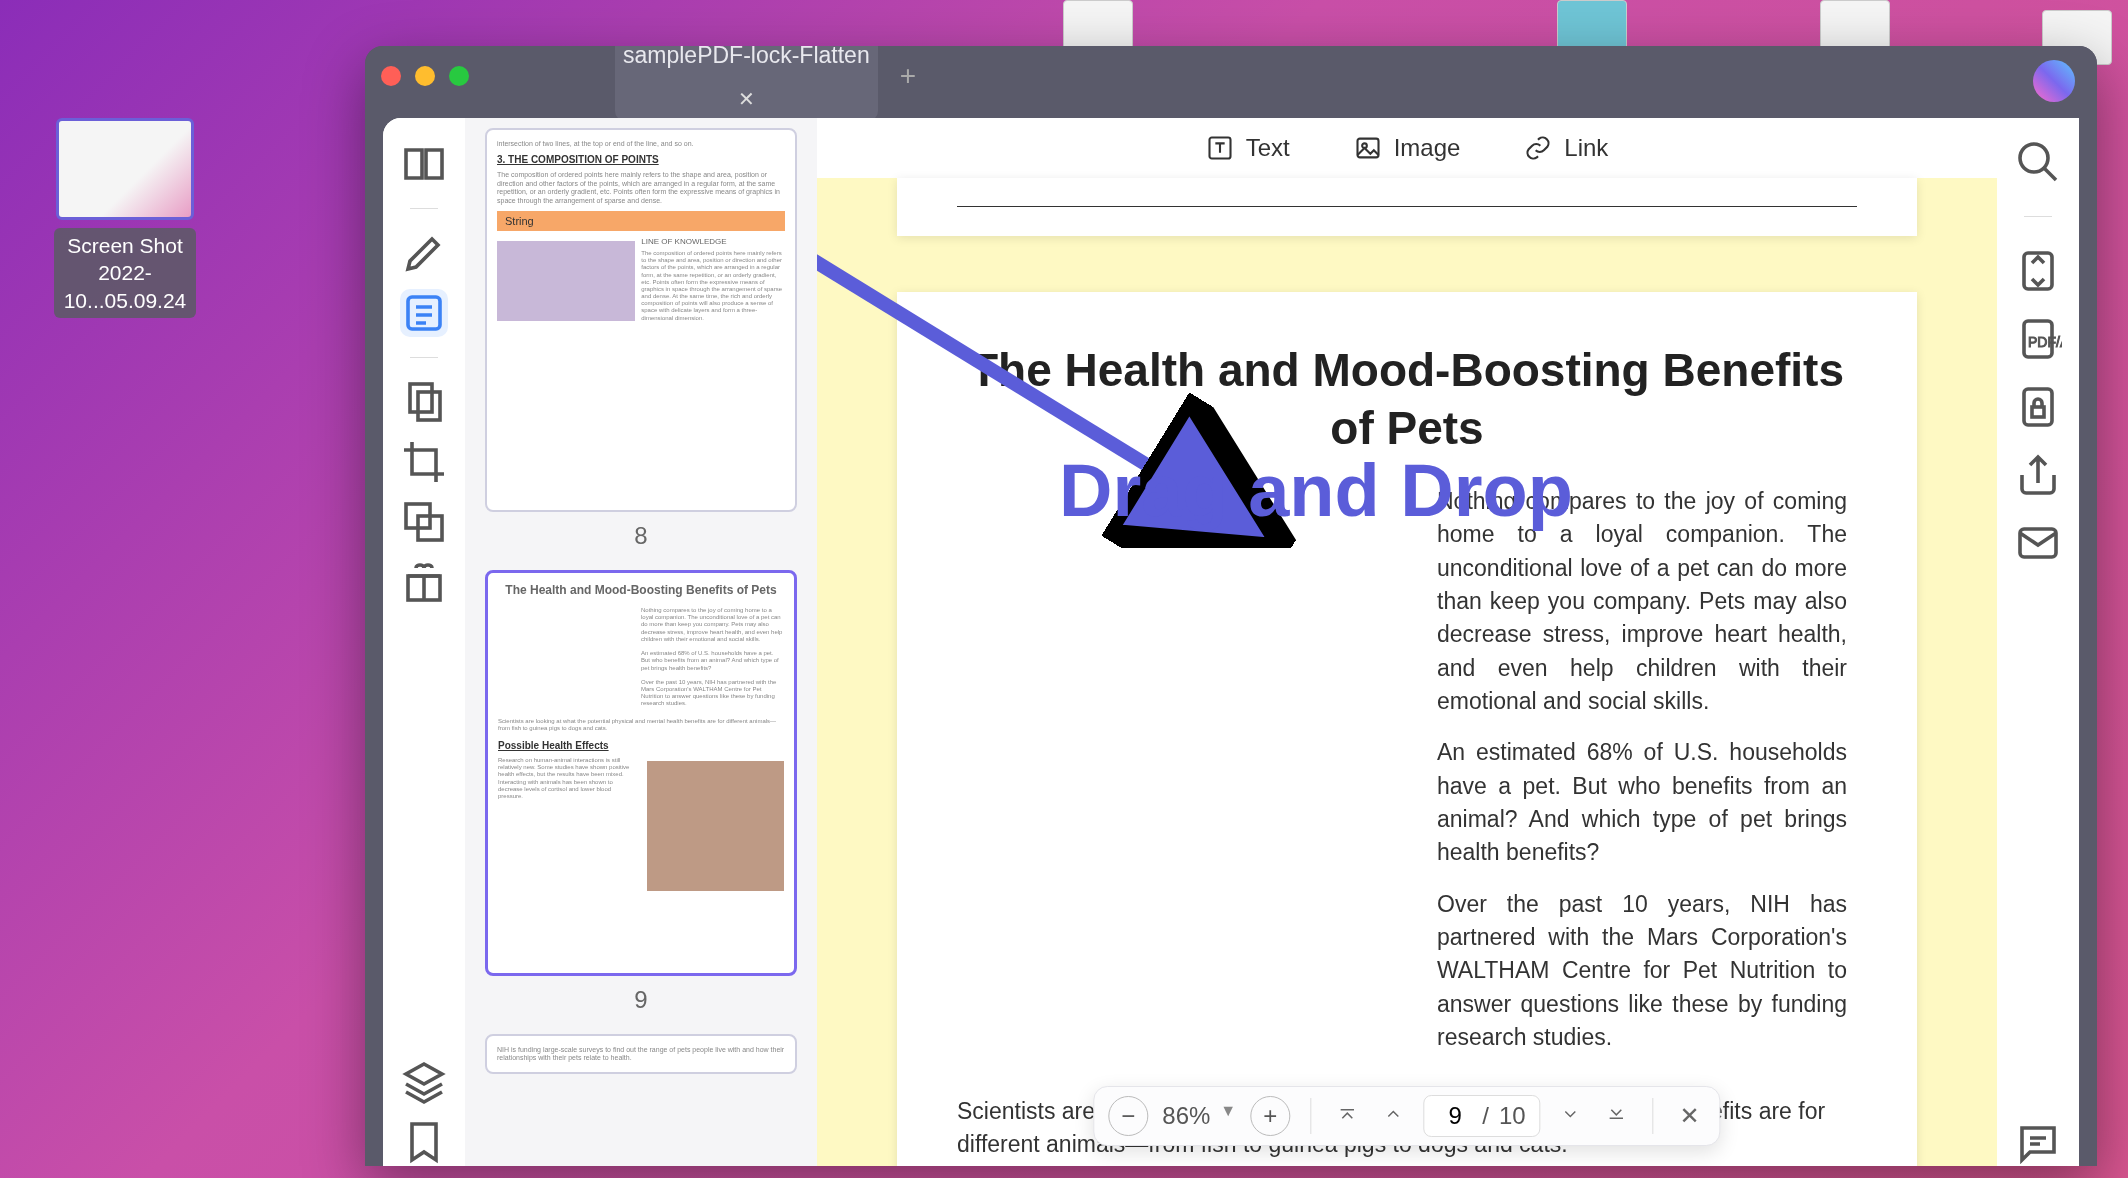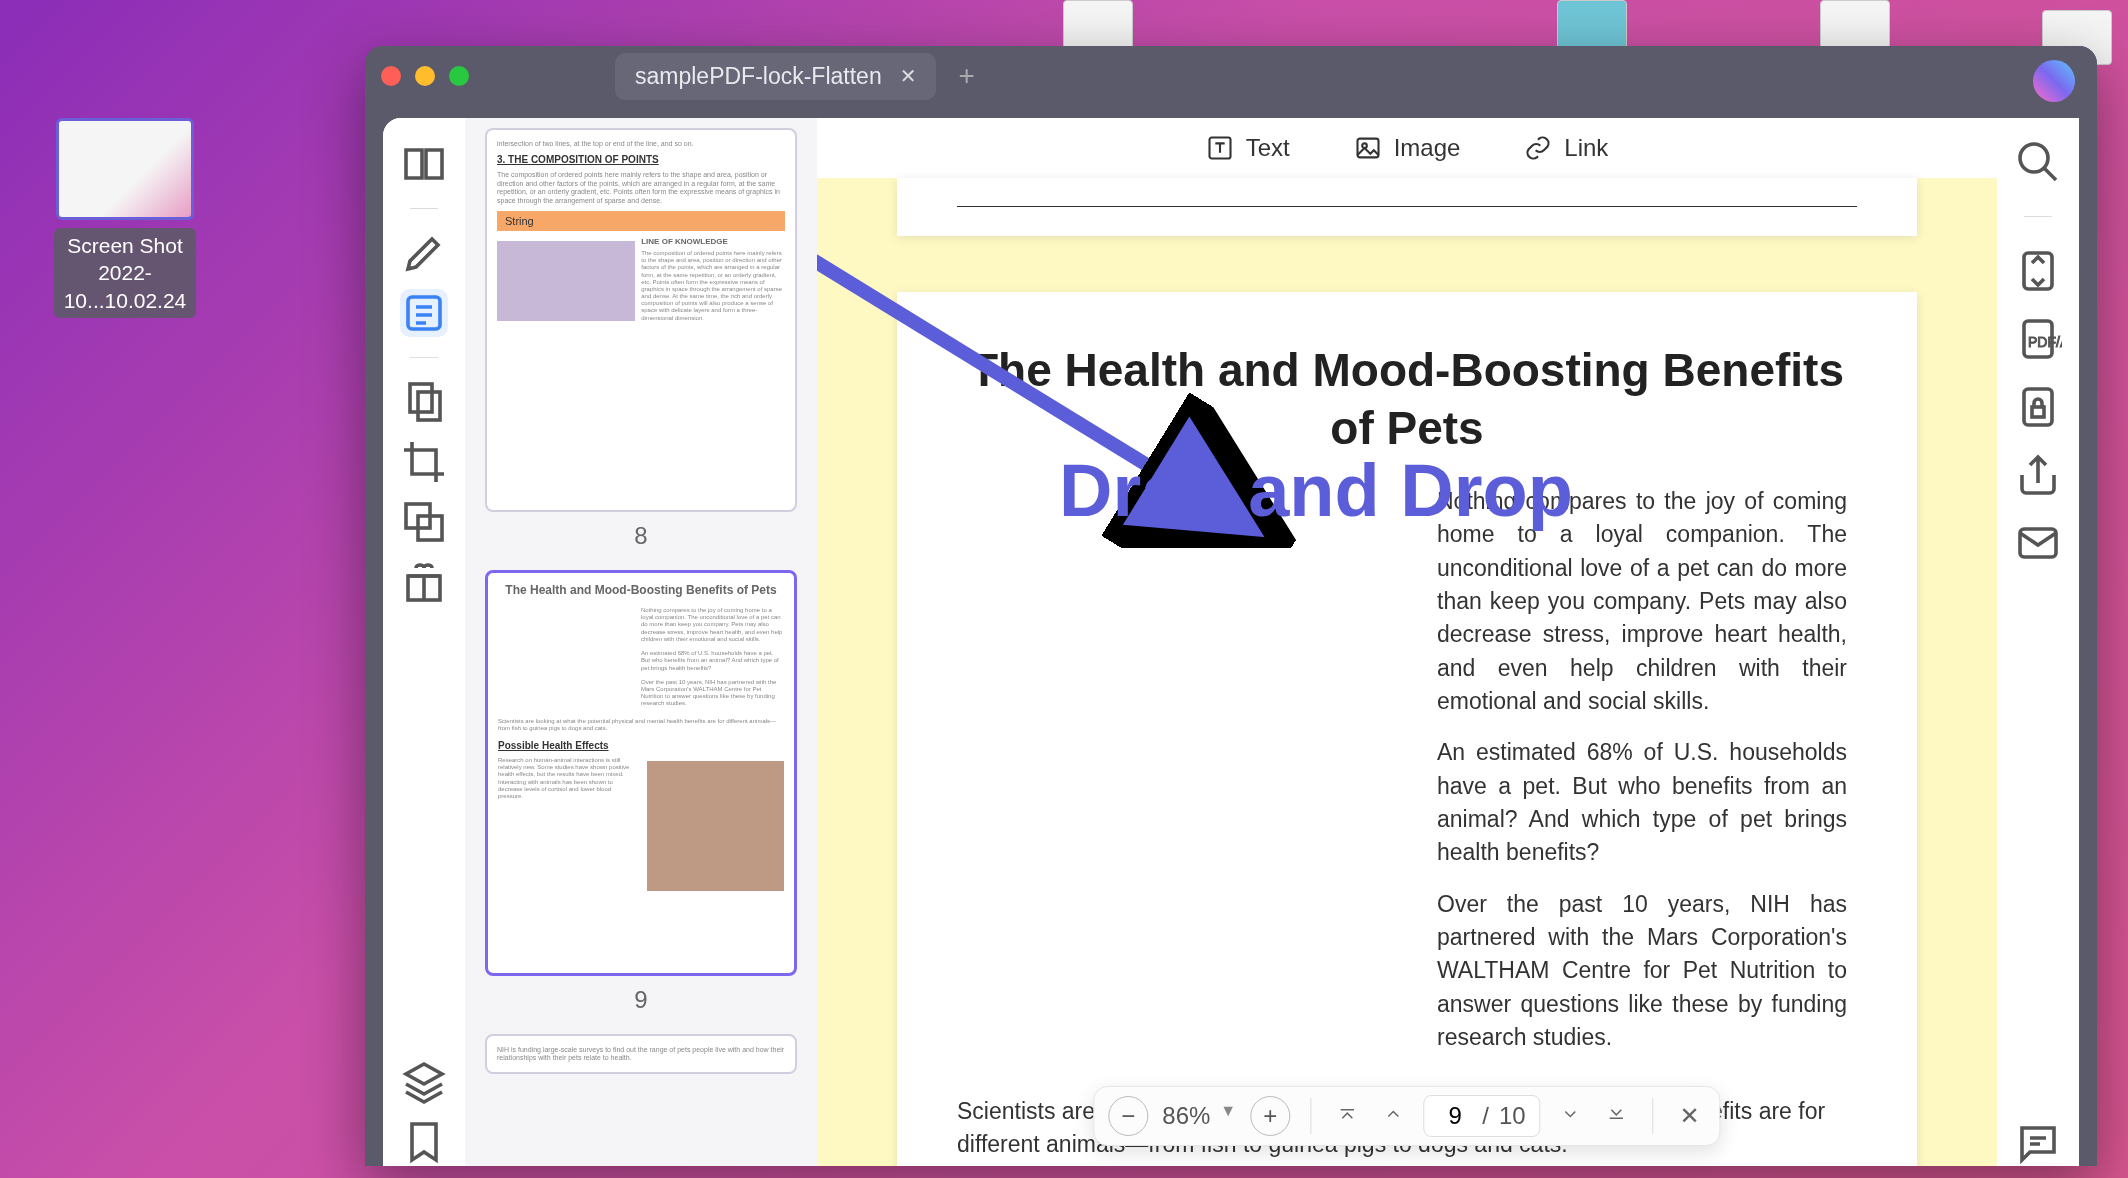--- a/index.html
+++ b/index.html
@@ -73,25 +73,26 @@
 .traffic-lights .light { width: 20px; height: 20px; border-radius: 50%; }
 .light.red { background: #ff5f57; }
 .light.yellow { background: #ffbd2e; }
 .light.green { background: #28c940; }
 
 .tab {
   display: flex;
   align-items: center;
   gap: 18px;
   background: rgba(130,130,145,0.35);
-  padding: 10px 20px;
+  padding: 10px 8px;
   border-radius: 10px;
   color: #e8e8ee;
   font-size: 23px;
   margin-left: 120px;
+  flex-direction: column;
 }
 .tab .close { color: #ddd; cursor: pointer; font-size: 20px; }
 .newtab { color: #aaa; font-size: 28px; font-weight: 300; margin-left: 22px; cursor: pointer; }
 
 .app-logo {
   position: absolute;
   right: 22px;
   top: 14px;
   width: 42px;
   height: 42px;
@@ -320,21 +321,21 @@
 </head>
 <body>
 
 <div class="desktop-icon-top" style="left:1063px; top:0;"></div>
 <div class="desktop-icon-top" style="left:1557px; top:0; background:#6fc5d6;"></div>
 <div class="desktop-icon-top" style="left:1820px; top:0;"></div>
 <div class="desktop-icon-top" style="left:2042px; top:10px;"></div>
 
 <div class="desktop-file">
   <div class="thumb"></div>
-  <div class="label">Screen Shot 2022-10...10.02.24</div>
+  <div class="label">Screen Shot 2022-10...05.09.24</div>
 </div>
 
 <div class="app-window">
 
   <div class="titlebar">
     <div class="traffic-lights">
       <div class="light red"></div>
       <div class="light yellow"></div>
       <div class="light green"></div>
     </div>
@@ -405,21 +406,21 @@
 
     <div class="thumb-panel">
       <div class="page-thumb">
         <div class="thumb-content-8">
           <div class="thumb-text">intersection of two lines, at the top or end of the line, and so on.</div>
           <div class="thumb-heading">3. THE COMPOSITION OF POINTS</div>
           <div class="thumb-text">The composition of ordered points here mainly refers to the shape and area, position or direction and other factors of the points, which are arranged in a regular form, at the same repetition, or an orderly gradient, etc. Points often form the expressive means of graphics in space through the arrangement of sparse and dense.</div>
           <div class="thumb-orange">String</div>
           <div style="clear:both">
             <div class="thumb-img"></div>
-            <div style="font-size:8px;font-weight:bold;margin-bottom:4px;">LINE OF KNOWLEDGE</div>
+            <div style="font-size:8px;font-weight:normal;margin-bottom:4px;">LINE OF KNOWLEDGE</div>
             <div class="thumb-text" style="font-size:6px;">The composition of ordered points here mainly refers to the shape and area, position or direction and other factors of the points, which are arranged in a regular form, at the same repetition, or an orderly gradient, etc. Points often form the expressive means of graphics in space through the arrangement of sparse and dense. At the same time, the rich and orderly composition of points will also produce a sense of space with delicate layers and form a three-dimensional dimension.</div>
           </div>
         </div>
       </div>
       <div class="thumb-label">8</div>
 
       <div class="page-thumb selected">
         <div class="thumb-content-9">
           <div class="thumb-title-c">The Health and Mood-Boosting Benefits of Pets</div>
           <div class="thumb-text" style="margin-left:50%;font-size:6px;">Nothing compares to the joy of coming home to a loyal companion. The unconditional love of a pet can do more than keep you company. Pets may also decrease stress, improve heart health, and even help children with their emotional and social skills.<br><br>An estimated 68% of U.S. households have a pet. But who benefits from an animal? And which type of pet brings health benefits?<br><br>Over the past 10 years, NIH has partnered with the Mars Corporation's WALTHAM Centre for Pet Nutrition to answer questions like these by funding research studies.</div>

